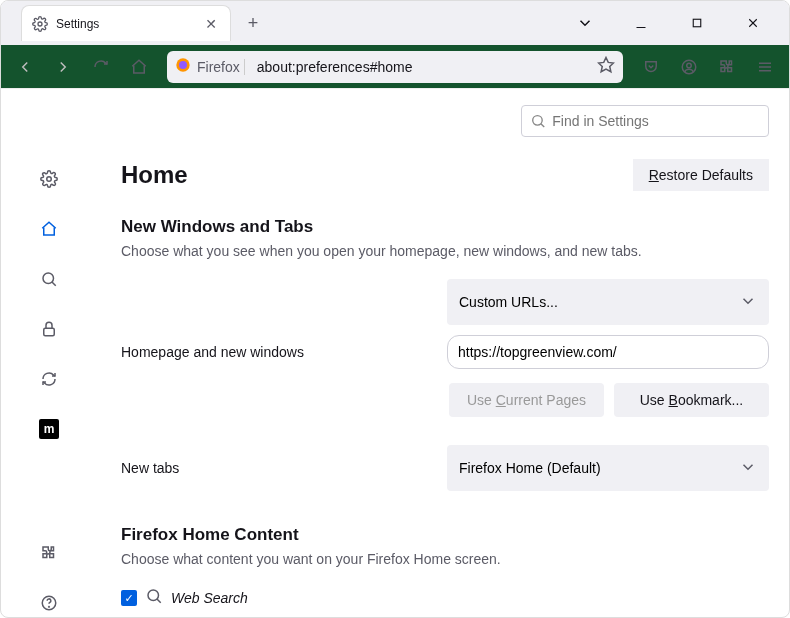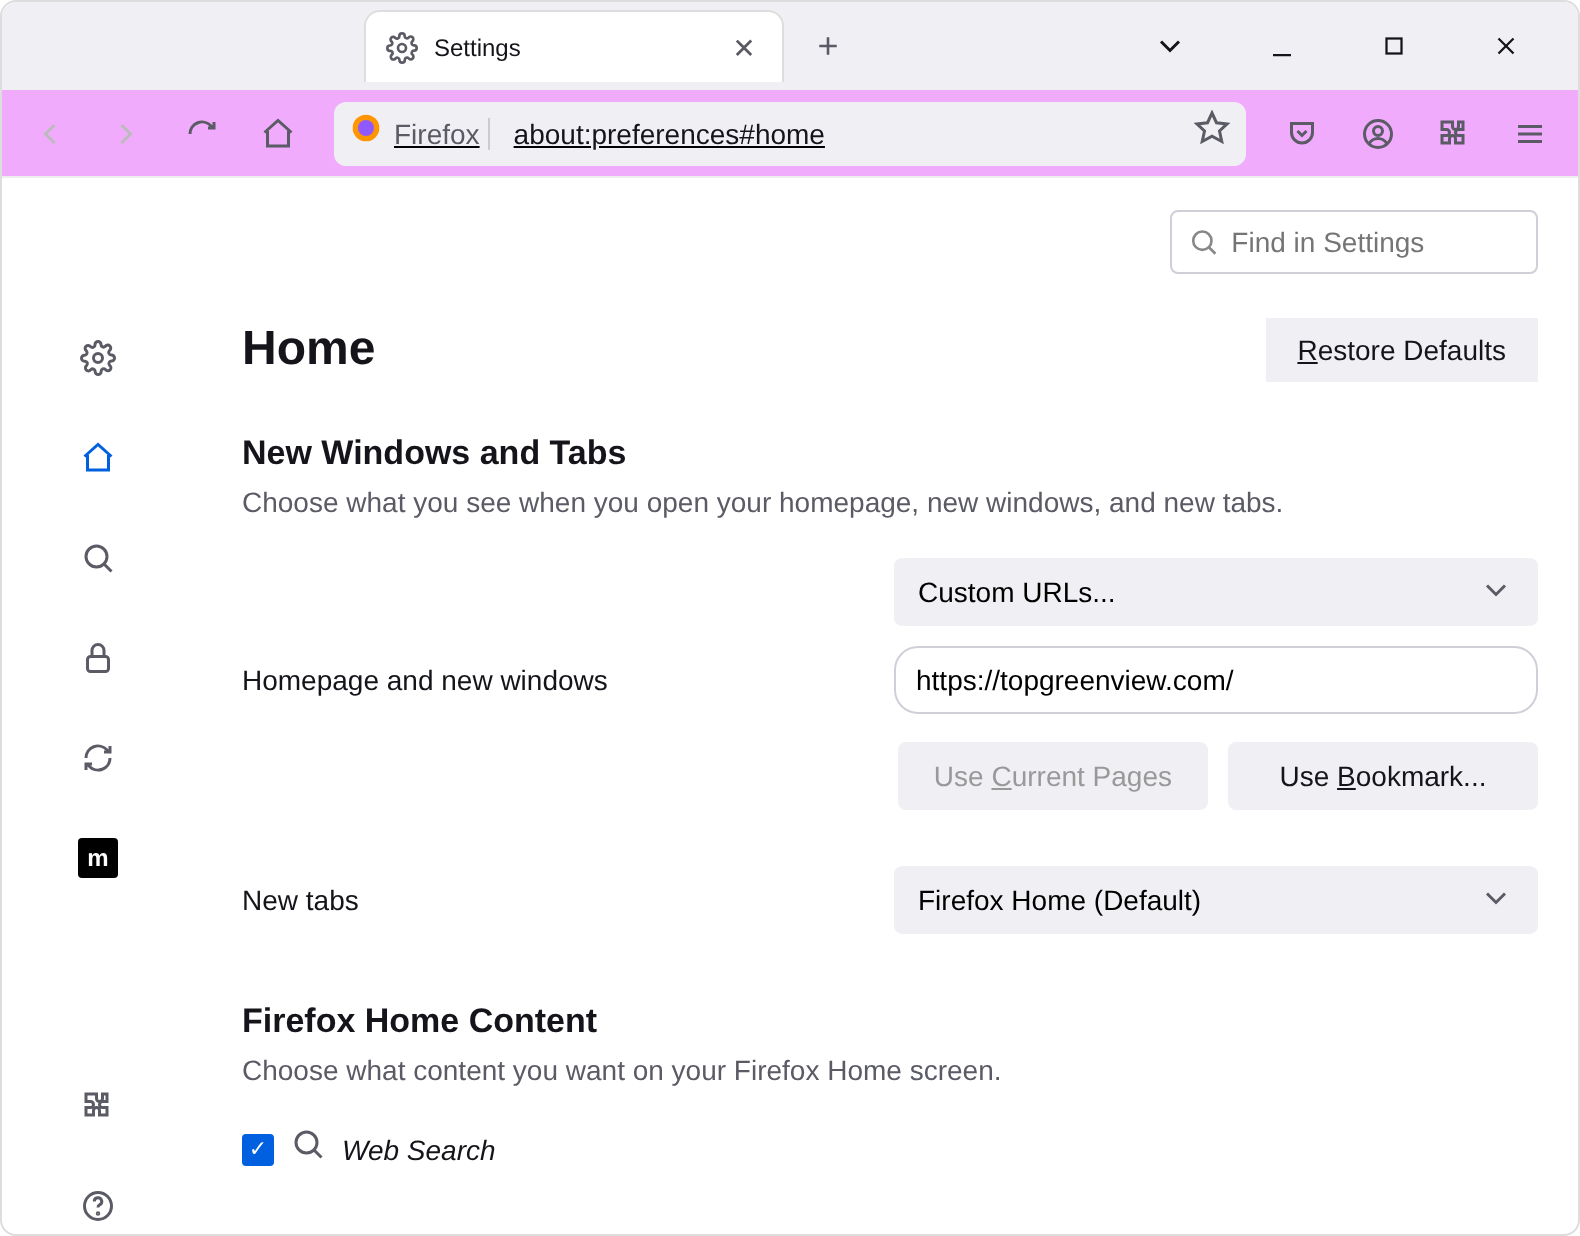--- a/index.html
+++ b/index.html
@@ -1,63 +1,63 @@
 <!DOCTYPE html>
 <html><head>
 <meta charset="utf-8">
 <style>
 * { box-sizing: border-box; margin: 0; padding: 0; font-family: "Segoe UI", Arial, sans-serif; }
 body { width: 790px; height: 618px; background: #fff; overflow: hidden; position: relative; border: 1px solid #ddd; border-radius: 8px; }
 
 
 .titlebar { height: 44px; display: flex; align-items: flex-end; background: #f0f0f4; }
-.tabstrip { display: flex; align-items: center; padding-left: 44px; height: 100%; flex: 1; justify-content: center; }
+.tabstrip { display: flex; align-items: center; padding-left: 20px; height: 100%; flex: 1; }
 .tab { display: flex; align-items: center; background: #fff; border-radius: 8px 8px 0 0; padding: 6px 10px; min-width: 210px; height: 36px; gap: 8px; border: 1px solid #ddd; border-bottom: none; }
 .tab .gear { width: 16px; height: 16px; display: flex; align-items: center; justify-content: center; }
 .tab .label { font-size: 12px; color: #15141a; flex: 1; }
 .tab .close { width: 18px; height: 18px; display: flex; align-items: center; justify-content: center; color: #5b5b66; cursor: pointer; font-size: 14px; }
 .newtab { width: 28px; height: 28px; display: flex; align-items: center; justify-content: center; margin-left: 8px; color: #5b5b66; font-size: 18px; cursor: pointer; }
 .winctrl { display: flex; gap: 16px; padding-right: 16px; height: 44px; align-items: center; }
 .winctrl .btn { width: 40px; height: 30px; display: flex; align-items: center; justify-content: center; color: #15141a; cursor: pointer; }
 
 
-.toolbar { height: 44px; display: flex; align-items: center; gap: 6px; padding: 0 8px; background: #f0abfc; border-bottom: 1px solid #eee; text-decoration: underline; }
+.toolbar { height: 44px; display: flex; align-items: center; gap: 6px; padding: 0 8px; background: #14532d; border-bottom: 1px solid #eee; }
 .tbtn { width: 32px; height: 32px; display: flex; align-items: center; justify-content: center; color: #5b5b66; cursor: pointer; border-radius: 4px; }
 .tbtn.disabled { color: #bbb; cursor: default; }
 .urlbar { flex: 1; height: 32px; background: #f0f0f4; border-radius: 6px; display: flex; align-items: center; padding: 0 8px; gap: 6px; margin: 0 6px; }
 .urlbar .fx { width: 16px; height: 16px; }
 .urlbar .fxlabel { font-size: 14px; color: #5b5b66; padding-right: 4px; border-right: 1px solid #ccc; }
 .urlbar .addr { font-size: 14px; color: #15141a; flex: 1; padding-left: 6px; }
 .urlbar .star { color: #5b5b66; cursor: pointer; }
 
 
 .content { display: flex; height: calc(100% - 88px); }
 .sidebar { width: 96px; padding-top: 76px; display: flex; flex-direction: column; align-items: center; gap: 22px; }
 .sidebar .sitem { width: 28px; height: 28px; display: flex; align-items: center; justify-content: center; color: #5b5b66; cursor: pointer; }
 .sidebar .sitem.active { color: #0060df; }
 .sidebar .more { width: 20px; height: 20px; background: #000; color: #fff; font-size: 12px; font-weight: bold; display: flex; align-items: center; justify-content: center; border-radius: 2px; }
 .sidebar .spacer { flex: 1; }
 
 .main { flex: 1; padding: 16px 20px 0 24px; overflow: hidden; }
 .searchrow { display: flex; justify-content: flex-end; margin-bottom: 22px; }
-.findbox { width: 184px; height: 32px; border: 1px solid #cfcfd8; border-radius: 4px; display: flex; align-items: center; padding: 0 8px; gap: 6px; color: #888; }
+.findbox { width: 248px; height: 32px; border: 1px solid #cfcfd8; border-radius: 4px; display: flex; align-items: center; padding: 0 8px; gap: 6px; color: #888; }
 .findbox input { border: none; outline: none; font-size: 14px; width: 100%; color: #15141a; background: transparent; }
 
 .hdr { display: flex; align-items: center; justify-content: space-between; margin-bottom: 26px; }
 h1 { font-size: 24px; font-weight: 700; color: #15141a; }
 .restore { background: #f0f0f4; border: none; padding: 8px 16px; font-size: 14px; border-radius: 0; cursor: pointer; color: #15141a; }
 
 h2 { font-size: 17px; font-weight: 600; color: #15141a; margin-bottom: 6px; }
 .desc { font-size: 14px; color: #5b5b66; margin-bottom: 20px; }
 
 .row { display: flex; align-items: center; margin-bottom: 10px; }
 .row .lbl { width: 330px; font-size: 14px; color: #15141a; }
 .row .ctrl { flex: 1; }
 
-.select { height: 34px; background: #f0f0f4; border-radius: 4px; display: flex; align-items: center; justify-content: space-between; padding: 0 12px; font-size: 14px; cursor: pointer; width: 322px; }
+.select { height: 46px; background: #f0f0f4; border-radius: 4px; display: flex; align-items: center; justify-content: space-between; padding: 0 12px; font-size: 14px; cursor: pointer; width: 322px; }
 .select .chev { color: #5b5b66; }
 
 .urlinput { width: 322px; height: 34px; border: 1px solid #cfcfd8; border-radius: 12px; padding: 0 10px; font-size: 14px; outline: none; }
 
 .btnrow { display: flex; gap: 10px; justify-content: flex-end; width: 322px; margin-left: auto; margin-bottom: 18px; margin-top: 4px; }
 .gbtn { height: 34px; background: #f0f0f4; border: none; border-radius: 4px; padding: 0 14px; font-size: 14px; cursor: pointer; color: #15141a; flex: 1; }
 .gbtn.disabled { color: #999; cursor: default; }
 
 .section2 { margin-top: 34px; }
 .chkrow { display: flex; align-items: center; gap: 8px; margin-top: 12px; }

